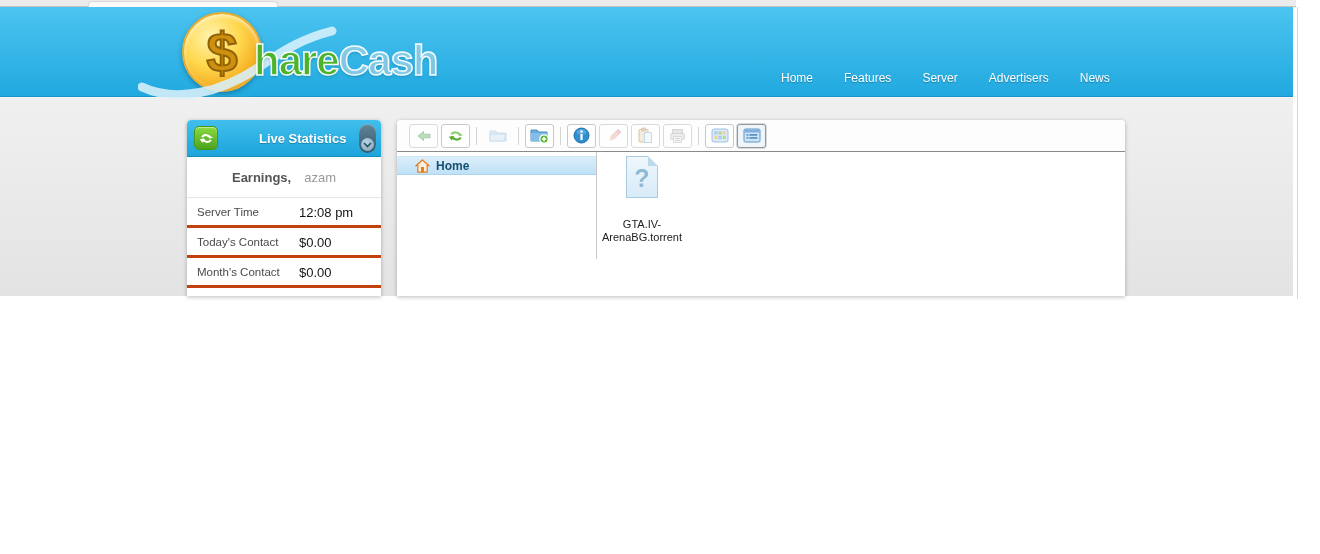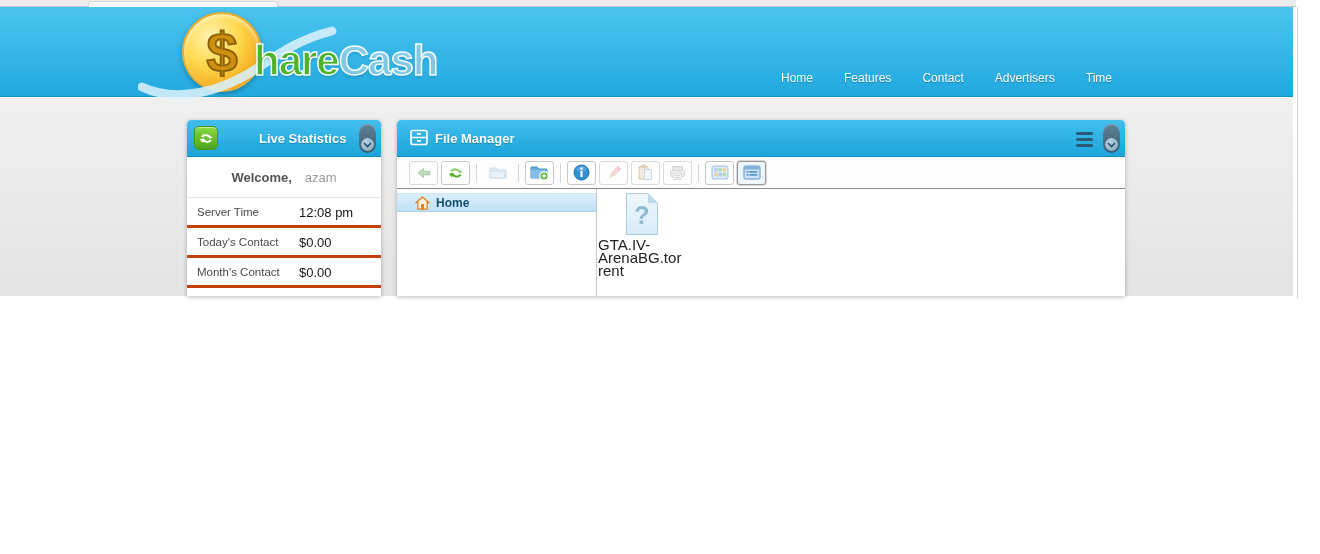--- a/index.html
+++ b/index.html
@@ -94,22 +94,22 @@
   .tree-row .label { font-size:12px; font-weight:bold; color:#14506f; margin-left:6px; }
   .fm-files { flex:1; position:relative; }
   .file-item { position:absolute; left:0; top:4px; width:90px; display:flex;
     flex-direction:column; align-items:center; cursor:pointer; }
   .file-doc { position:relative; width:32px; height:42px;
     background:linear-gradient(#eef7fd,#d8ebf8); border:1px solid #a9cadf;
     display:flex; align-items:center; justify-content:center; }
   .file-doc::after { content:""; position:absolute; right:-1px; top:-1px; width:0; height:0;
     border-left:10px solid #bcd8ea; border-top:10px solid #fff; }
   .file-glyph { font-size:25px; font-weight:bold; color:#90b9d3; margin-top:2px; }
-  .file-label { margin-top:3px; font-size:15px; line-height:13px; color:#222;
-    width:88px; word-break:break-word; }
+  .file-label { margin-top:20px; font-size:11px; line-height:13px; color:#222;
+    text-align:center; width:88px; word-break:break-word; }
 </style>
 </head>
 <body>
 
 <div class="screen">
 
   <div class="top-strip">
     <div class="top-tab"></div>
   </div>
   <div class="edge-line"></div>
@@ -120,23 +120,23 @@
     </div>
     <svg class="swoosh" width="200" height="80" viewBox="0 0 200 80">
       <path d="M4,62 C38,78 84,68 124,40 C146,25 166,13 194,6" stroke="#d8f0fb" stroke-width="9" fill="none" stroke-linecap="round" opacity="0.88"></path>
     </svg>
     <div class="logo-text">
       <span class="logo-green">hare</span><span class="logo-glass">Cash</span>
     </div>
     <div class="main-nav">
       <span>Home</span>
       <span>Features</span>
-      <span>Contact</span>
+      <span>Server</span>
       <span>Advertisers</span>
-      <span>Time</span>
+      <span>News</span>
     </div>
   </div>
   <div class="coin-reflection"></div>
 
   <div class="body-bg"></div>
 
   <div class="panel stats-panel">
     <div class="panel-header">
       <div class="stats-icon">
         <svg width="15" height="15" viewBox="0 0 16 16" fill="none">
@@ -149,59 +149,38 @@
       <span class="panel-title stats-title">Live Statistics</span>
       <div class="pill stats-pill">
         <div class="pill-circle">
           <svg width="9" height="6" viewBox="0 0 12 8">
               <polyline points="2,2 6,6 10,2" stroke="#2a5268" stroke-width="2.2" fill="none" stroke-linecap="round"></polyline>
             </svg>
         </div>
       </div>
     </div>
     <div class="welcome-row">
-      <span class="welcome-bold">Welcome,</span>
+      <span class="welcome-bold">Earnings,</span>
       <span class="welcome-user">azam</span>
     </div>
     <div class="stat-row">
       <span class="stat-label">Server Time</span>
       <span class="stat-value">12:08 pm</span>
     </div>
     <div class="stat-row">
       <span class="stat-label">Today's Contact</span>
       <span class="stat-value">$0.00</span>
     </div>
     <div class="stat-row">
       <span class="stat-label">Month's Contact</span>
       <span class="stat-value">$0.00</span>
     </div>
   </div>
 
   <div class="panel fm-panel">
-    <div class="panel-header">
-      <svg class="fm-cab-icon" width="20" height="18" viewBox="0 0 20 18">
-        <rect x="2" y="1.5" width="16" height="14" rx="2" fill="none" stroke="#ffffff" stroke-width="1.7"></rect>
-        <line x1="2.5" y1="8.5" x2="17.5" y2="8.5" stroke="#ffffff" stroke-width="1.5"></line>
-        <rect x="8" y="4" width="4" height="1.8" fill="#ffffff"></rect>
-        <rect x="8" y="11" width="4" height="1.8" fill="#ffffff"></rect>
-      </svg>
-      <span class="panel-title fm-title">File Manager</span>
-      <div class="hamburger">
-          <i></i>
-          <i></i>
-          <i></i>
-        </div>
-      <div class="pill fm-pill">
-        <div class="pill-circle">
-          <svg width="9" height="6" viewBox="0 0 12 8">
-              <polyline points="2,2 6,6 10,2" stroke="#2a5268" stroke-width="2.2" fill="none" stroke-linecap="round"></polyline>
-            </svg>
-        </div>
-      </div>
-    </div>
 
     <div class="toolbar">
       <div class="tb-btn boxed dim">
         <svg width="16" height="16" viewBox="0 0 16 16">
           <path d="M7.5 3.5 L2 8 L7.5 12.5 V9.8 H14 V6.2 H7.5 Z" fill="#9ccb9c" stroke="#82b582" stroke-width="1"></path>
         </svg>
       </div>
       <div class="tb-btn boxed">
         <svg width="16" height="16" viewBox="0 0 16 16" fill="none">
           <path d="M12.8 9.6 A5.2 5.2 0 0 1 3.8 8.2" stroke="#58ae2e" stroke-width="2.1"></path>

